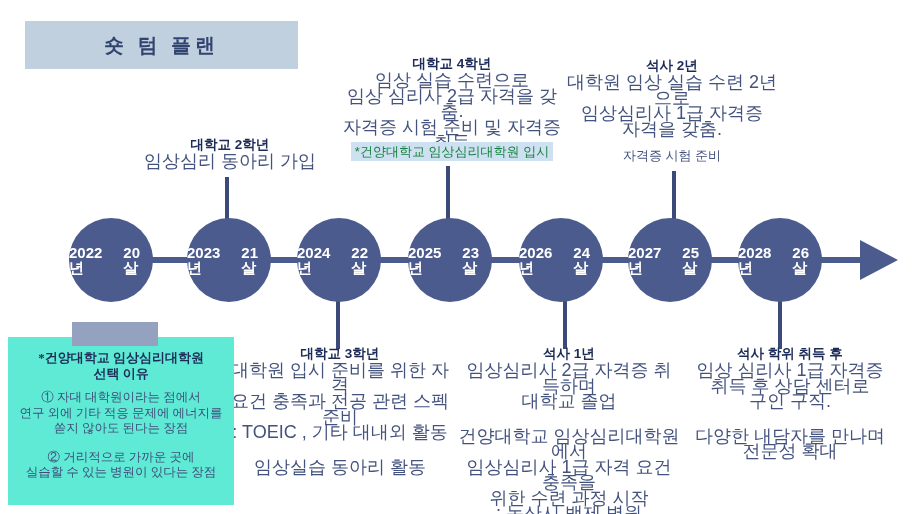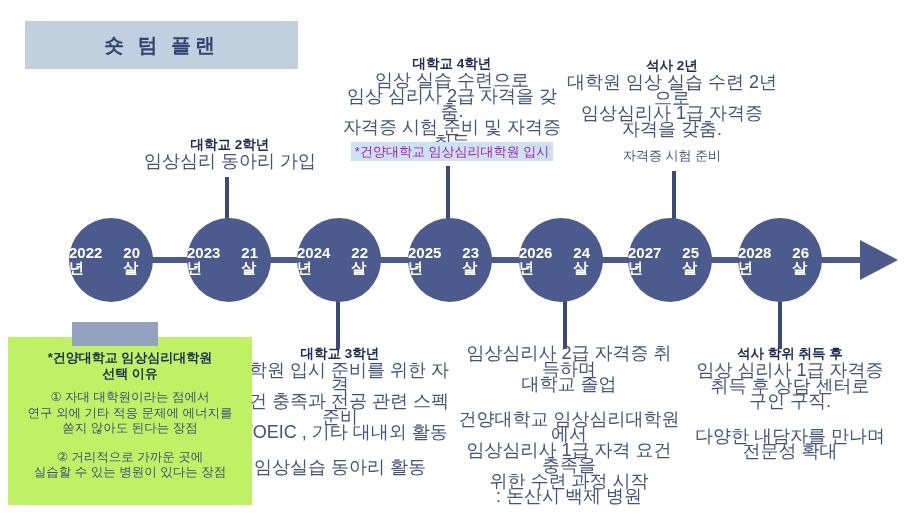--- a/index.html
+++ b/index.html
@@ -27,28 +27,28 @@
   }
   .node div{font-size:15px;font-weight:bold;line-height:15px;}
   .vline{position:absolute;width:4px;background:#3b4a78;}
 
   
   .anno{position:absolute;text-align:center;}
   .anno .hd{font-size:13.5px;font-weight:bold;color:#1c2b57;line-height:16px;margin-bottom:1px;}
   .anno .ln{font-size:18px;color:#44537e;line-height:15.5px;}
   .anno .gap{margin-top:19px;}
   .hl-line{position:absolute;text-align:center;font-size:13px;}
-  .hl-line .hl{background:#cde1f0;color:#a21caf;padding:2px 4px;line-height:17px;}
+  .hl-line .hl{background:#cde1f0;color:#15803d;padding:2px 4px;line-height:17px;}
   .note-line{position:absolute;text-align:center;font-size:13px;color:#44537e;}
 
   
   .tape{position:absolute;left:72px;top:322px;width:86px;height:24px;background:#94a2c0;z-index:2;}
   .note-box{
-    position:absolute;left:8px;top:337px;width:244px;height:168px;background:#bef264;
-    text-align:center;z-index:1;box-sizing:border-box;padding-top:13px;
+    position:absolute;left:8px;top:337px;width:226px;height:168px;background:#5eead4;
+    text-align:center;z-index:1;box-sizing:border-box;padding-top:13px;font-family:Liberation Serif, serif;
   }
   .note-box .hd{font-size:13px;font-weight:bold;color:#1c2b57;line-height:16px;}
   .note-box .ln{font-size:12.5px;color:#3f4e7b;line-height:15.5px;}
   .note-box .p1{margin-top:8px;}
   .note-box .p2{margin-top:13px;}
 </style>
 </head>
 <body>
 
 <div class="slide">
@@ -136,20 +136,21 @@
 
   <div class="anno" style="left:230px;top:346px;width:220px;">
     <div class="hd">대학교 3학년</div>
     <div class="ln">대학원 입시 준비를 위한 자격</div>
     <div class="ln">요건 충족과 전공 관련 스펙 준비</div>
     <div class="ln">: TOEIC , 기타 대내외 활동</div>
     <div class="ln gap">임상실습 동아리 활동</div>
   </div>
 
   <div class="anno" style="left:458px;top:346px;width:222px;">
+    <div class="hd">석사 1년</div>
     <div class="ln">임상심리사 2급 자격증 취득하며</div>
     <div class="ln">대학교 졸업</div>
     <div class="gap">
       <div class="ln">건양대학교 임상심리대학원에서</div>
       <div class="ln">임상심리사 1급 자격 요건 충족을</div>
       <div class="ln">위한 수련 과정 시작</div>
       <div class="ln">: 논산시 백제 병원</div>
     </div>
   </div>
 

